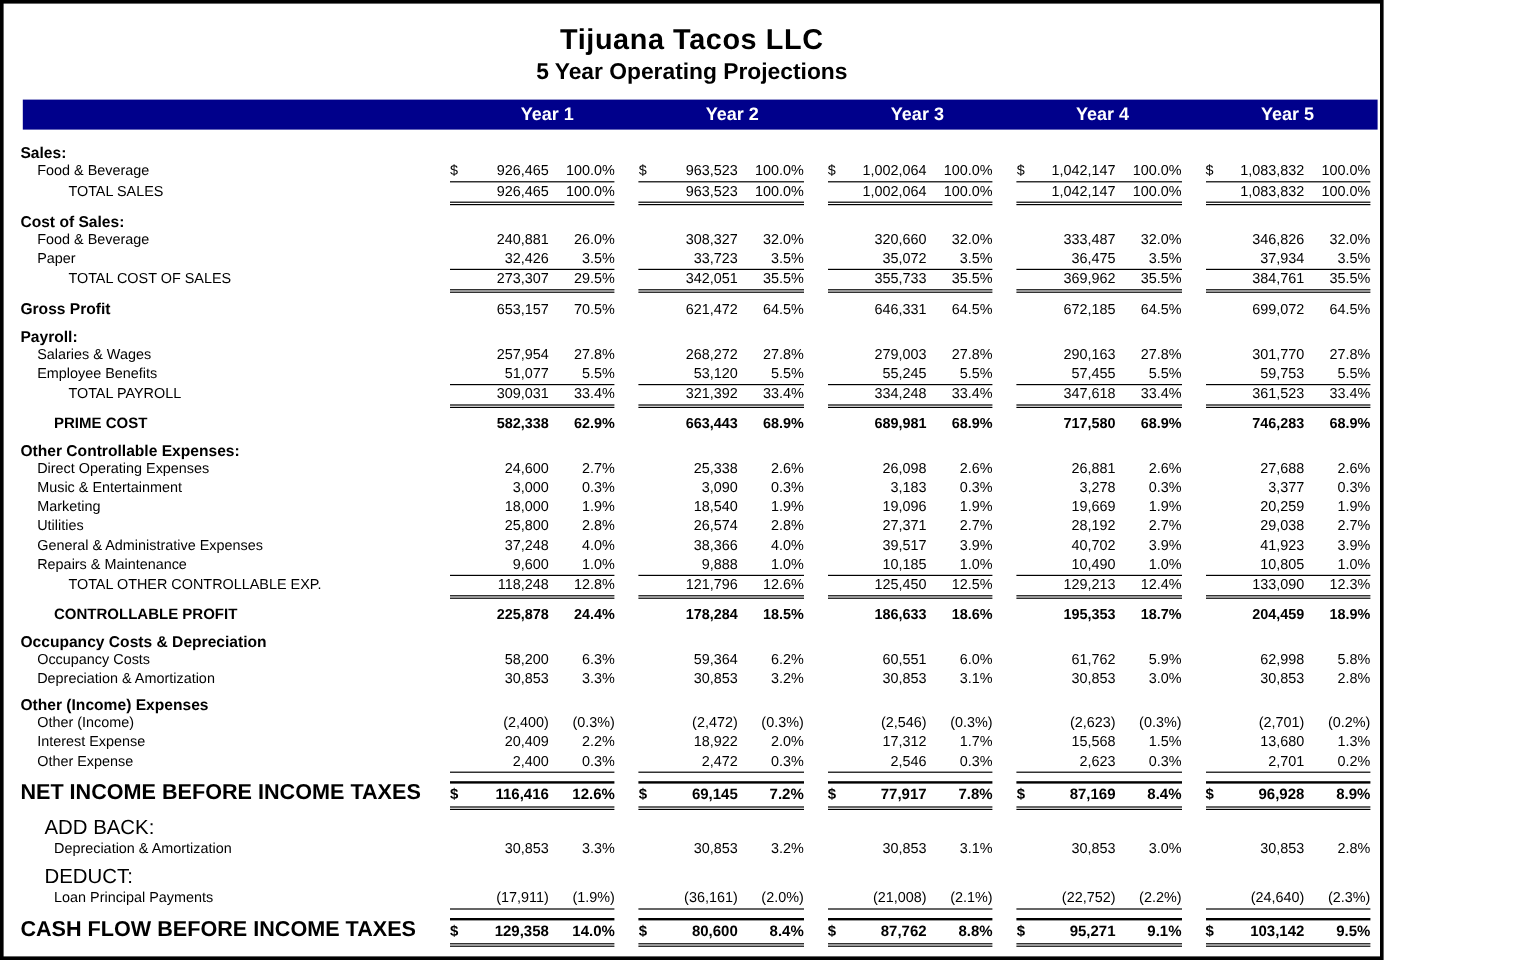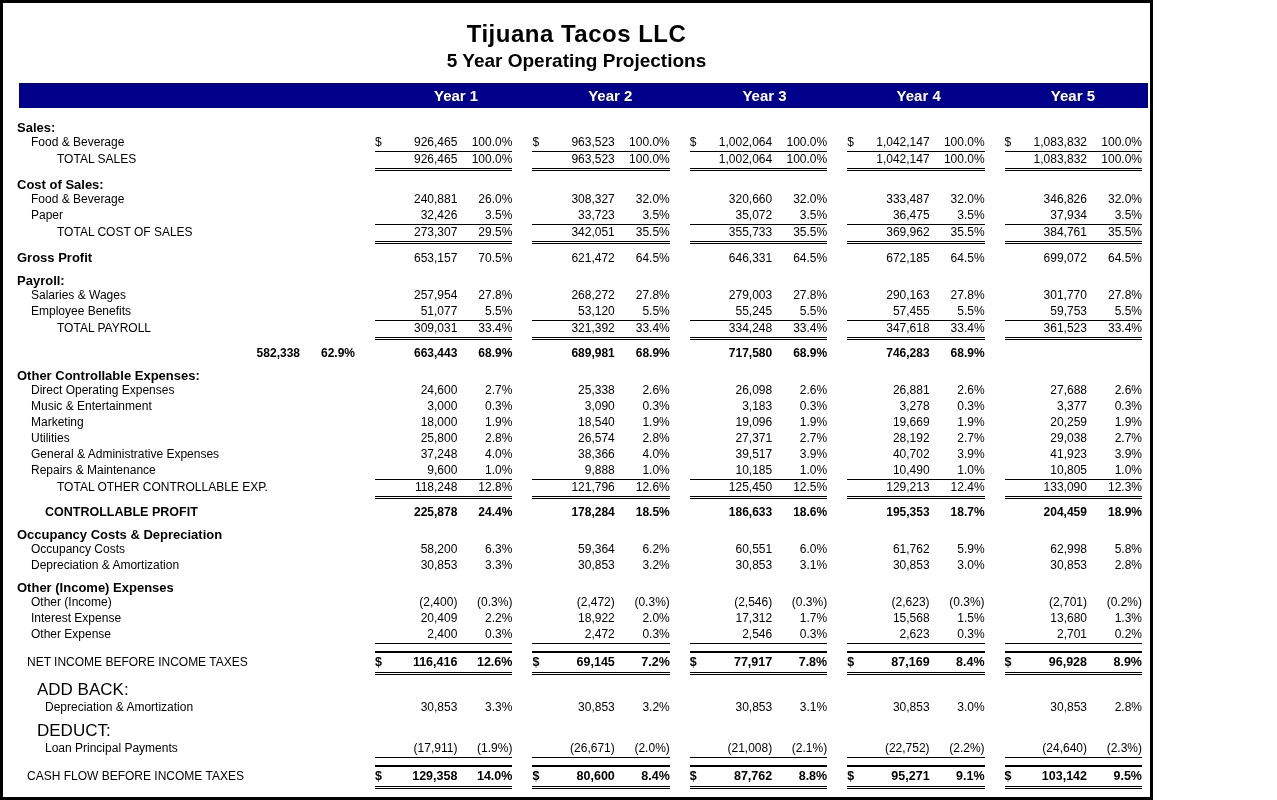--- a/index.html
+++ b/index.html
@@ -18,21 +18,21 @@
   .label-only .lbl { grid-column:1 / -1; }
   
   .section, .section-values { margin-top:6px; }
   .section .lbl, .section-values .lbl { font-weight:bold; font-size:13px; }
   .item .lbl { padding-left:14px; }
   .total .lbl { padding-left:40px; }
   .emphasis { margin-top:6px; }
   .emphasis .lbl { padding-left:28px; font-weight:bold; font-size:12.5px; }
   .emphasis .val, .emphasis .pct { font-weight:bold; }
   .major { margin-top:7px; }
-  .major .lbl { font-weight:normal; font-size:12px;margin-left:10px; }
+  .major .lbl { font-weight:bold; font-size:18px; }
   .major .grp { padding:2px 0 2px 0; }
   .major .val, .major .pct, .major .dollar { font-weight:bold; font-size:12.5px; }
   .sublabel { margin-top:7px; }
   .sublabel .lbl { padding-left:20px; font-size:17px; }
   .subitem { margin-top:3px; }
   .subitem .lbl { padding-left:28px; }
   
   .grp { display:flex; align-items:baseline; padding-bottom:1px; }
   .dollar { width:13px; text-align:left; }
   .val { flex:1; text-align:right; }
@@ -313,20 +313,21 @@
           <span class="val">347,618</span>
           <span class="pct">33.4%</span>
         </div>
         <div class="grp u-double">
           <span class="dollar"></span>
           <span class="val">361,523</span>
           <span class="pct">33.4%</span>
         </div>
       </div>
       <div class="row emphasis">
+        <div class="lbl">PRIME COST</div>
         <div class="grp">
           <span class="dollar"></span>
           <span class="val">582,338</span>
           <span class="pct">62.9%</span>
         </div>
         <div class="grp">
           <span class="dollar"></span>
           <span class="val">663,443</span>
           <span class="pct">68.9%</span>
         </div>
@@ -783,21 +784,21 @@
       </div>
       <div class="row subitem">
         <div class="lbl">Loan Principal Payments</div>
         <div class="grp u-single">
           <span class="dollar"></span>
           <span class="val">(17,911)</span>
           <span class="pct">(1.9%)</span>
         </div>
         <div class="grp u-single">
           <span class="dollar"></span>
-          <span class="val">(26,671)</span>
+          <span class="val">(36,161)</span>
           <span class="pct">(2.0%)</span>
         </div>
         <div class="grp u-single">
           <span class="dollar"></span>
           <span class="val">(21,008)</span>
           <span class="pct">(2.1%)</span>
         </div>
         <div class="grp u-single">
           <span class="dollar"></span>
           <span class="val">(22,752)</span>

